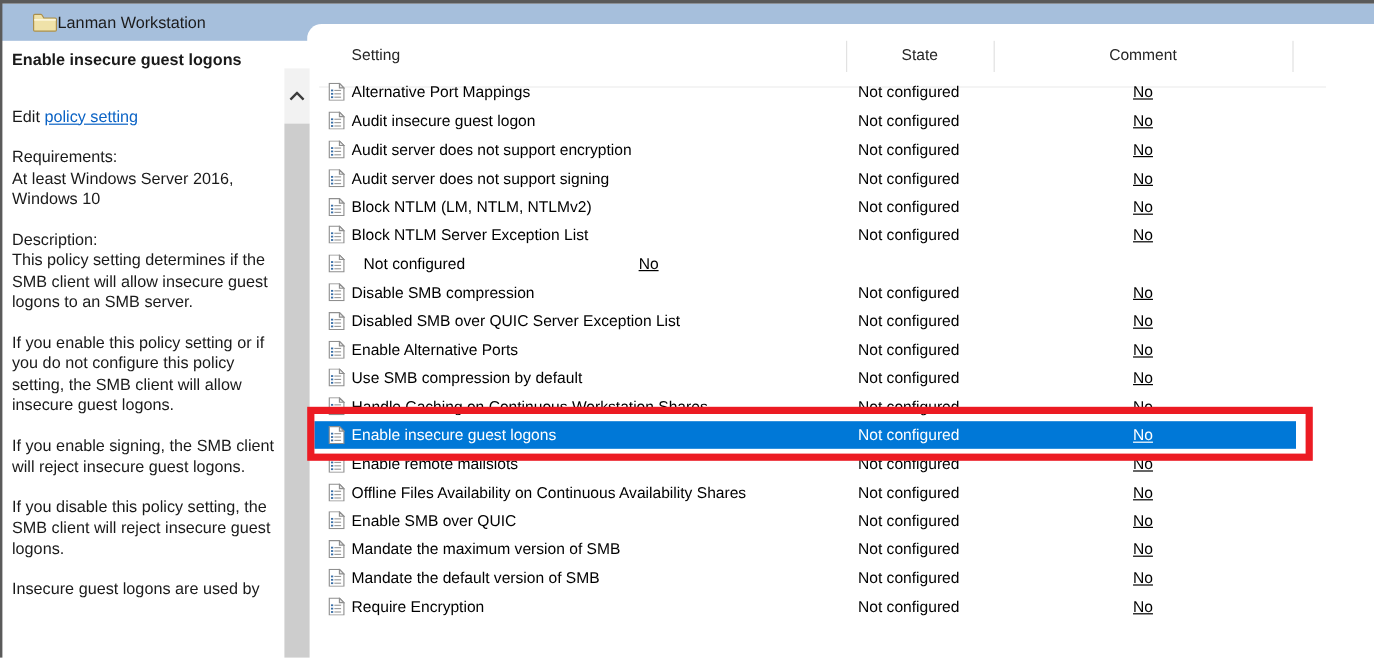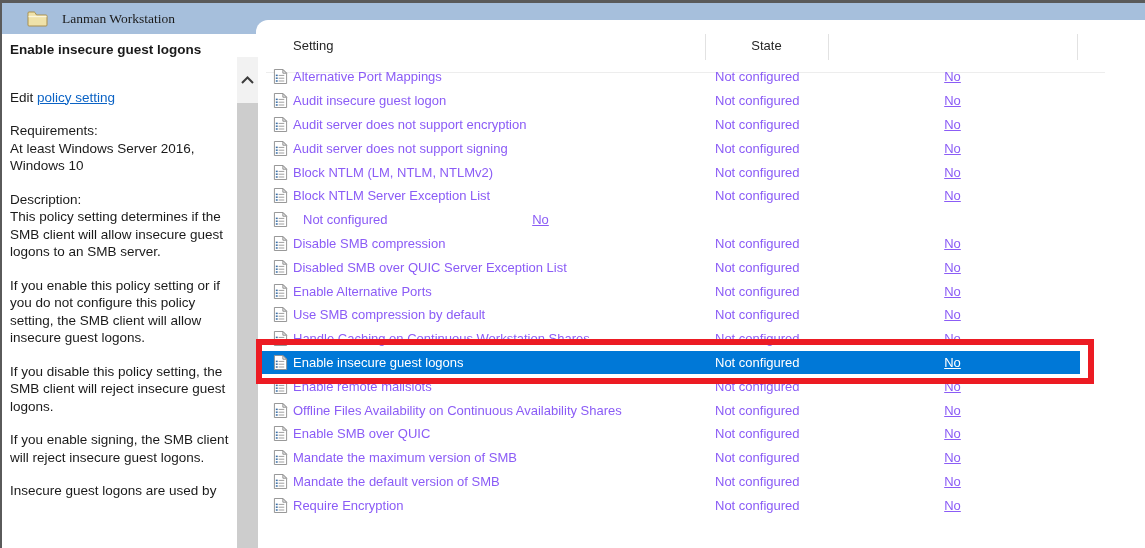--- a/index.html
+++ b/index.html
@@ -20,37 +20,37 @@
     border-top:3px solid var(--border-dark);
     border-left:2px solid var(--border-dark);
     pointer-events:none;z-index:50;
   }
   
   .titlebar{
     position:absolute;left:0;top:3px;width:1145px;height:31px;
     background:var(--header-bar);display:flex;align-items:center;z-index:1;
   }
   .titlebar .folder{margin-left:27px;width:21px;height:17px;}
-  .titlebar .title{margin-left:14px;font-size:13.5px;color:#1b1b1b;font-family:Liberation Serif, serif;}
+  .titlebar .title{font-size:13.5px;color:#1b1b1b;}
   
   .tab-panel{
     position:absolute;left:256px;top:20px;right:0;bottom:0;
     background:#fff;border-top-left-radius:12px;z-index:2;
   }
   
   .list-header{position:absolute;left:0;top:12px;right:0;height:28px;font-size:13px;color:#262626;}
   .col-setting{position:absolute;left:37px;top:6px;}
   .col-state{position:absolute;left:449px;width:123px;top:6px;text-align:center;}
   .col-comment{position:absolute;left:572px;width:249px;top:6px;text-align:center;}
   .vdiv{position:absolute;top:2px;height:26px;width:1px;background:#e2e2e2;}
   .vdiv.d1{left:449px;} .vdiv.d2{left:572px;} .vdiv.d3{left:821px;}
   .header-underline{position:absolute;left:10px;right:40px;top:40px;height:1px;background:#ededed;}
   
   .rows{position:absolute;left:6px;top:45px;width:818px;}
-  .row{display:flex;align-items:center;height:23.8px;font-size:13px;color:#8b5cf6;}
+  .row{display:flex;align-items:center;height:23.8px;font-size:13px;color:#000000;}
   .row.selected{background:var(--selection);color:#fff;}
   .cell-icon{width:31px;padding-left:11px;display:flex;align-items:center;flex:none;}
   .cell-icon svg{width:15px;height:15px;display:block;}
   .cell-name{width:412px;flex:none;white-space:nowrap;overflow:hidden;}
   .cell-state{width:123px;flex:none;padding-left:10px;white-space:nowrap;}
   .cell-comment{width:249px;flex:none;text-align:center;text-decoration:underline;}
   
   .red-box{
     position:absolute;left:256px;top:339px;width:838px;height:45px;
     border:6px solid var(--highlight-box);z-index:40;pointer-events:none;background:transparent;
@@ -74,20 +74,21 @@
     <path d="M1 4.5 L1 15 Q1 16 2 16 L19 16 Q20 16 20 15 L20 6 Q20 5 19 5 L9.5 5 L8 2.5 Q7.6 2 7 2 L2 2 Q1 2 1 3 Z" fill="#EFE2A9" stroke="#A98F4D" stroke-width="1"></path>
     <path d="M1.5 6.5 L19.5 6.5" stroke="#FBF6DC" stroke-width="1.4"></path>
   </svg>
   <span class="title">Lanman Workstation</span>
 </div>
 
 <div class="tab-panel">
   <div class="list-header">
     <span class="col-setting">Setting</span>
     <span class="col-state">State</span>
+    <span class="col-comment">Comment</span>
     <span class="vdiv d1"></span>
     <span class="vdiv d2"></span>
     <span class="vdiv d3"></span>
     <span class="header-underline"></span>
   </div>
   <div class="rows">
       <div class="row">
     <span class="cell-icon">
       <svg viewBox="0 0 16 16">
         <path d="M1.5 .5 L10.5 .5 L14.5 4.5 L14.5 15.5 L1.5 15.5 Z" fill="#ffffff" stroke="#8f8f8f"></path>
@@ -419,22 +420,22 @@
   <div class="lp-block"><span>Edit </span><a class="lp-link">policy setting</a></div>
   <div class="lp-block">
     <div>Requirements:</div>
     <div>At least Windows Server 2016, Windows 10</div>
   </div>
   <div class="lp-block">
     <div>Description:</div>
     <div>This policy setting determines if the SMB client will allow insecure guest logons to an SMB server.</div>
   </div>
   <div class="lp-block">If you enable this policy setting or if you do not configure this policy setting, the SMB client will allow insecure guest logons.</div>
+  <div class="lp-block">If you enable signing, the SMB client will reject insecure guest logons.</div>
   <div class="lp-block">If you disable this policy setting, the SMB client will reject insecure guest logons.</div>
-  <div class="lp-block">If you enable signing, the SMB client will reject insecure guest logons.</div>
   <div class="lp-block">Insecure guest logons are used by</div>
 </div>
 
 <div class="scrollbar">
   <div class="sb-btn">
     <svg viewBox="0 0 13 8">
       <polyline points="1,7 6.5,1.5 12,7" fill="none" stroke="#3c3c3c" stroke-width="2"></polyline>
     </svg>
   </div>
   <div class="sb-thumb"></div>

